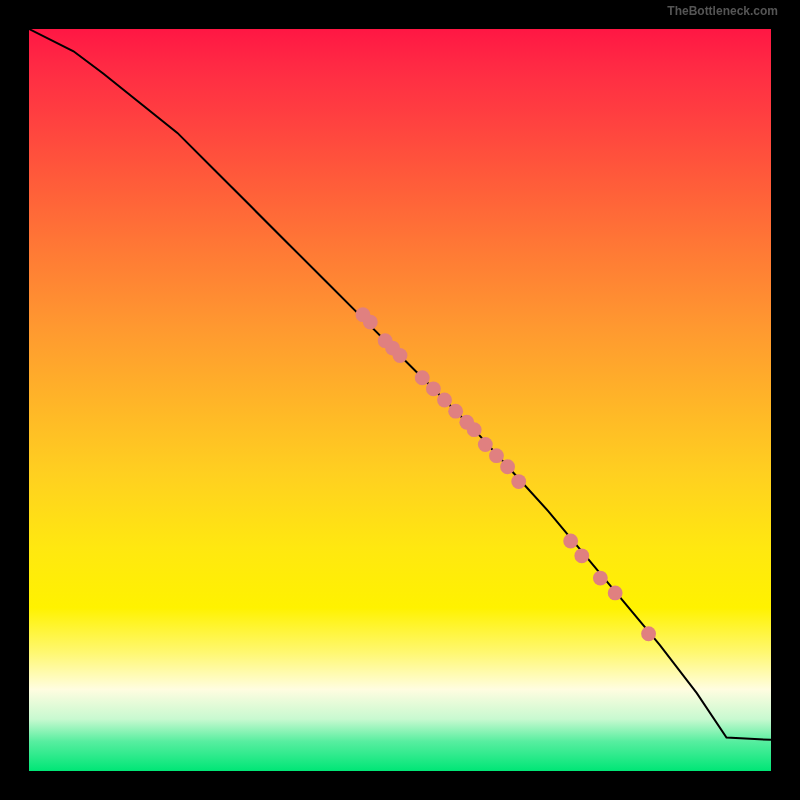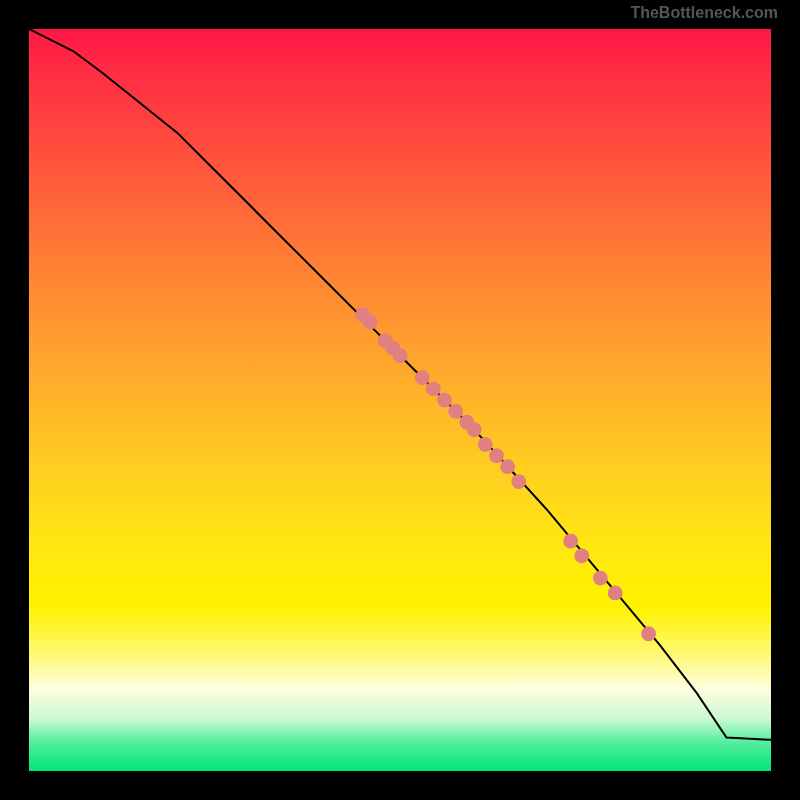--- a/index.html
+++ b/index.html
@@ -9,21 +9,21 @@
     background: #000;
     position: relative;
     font-family: Arial, sans-serif;
     overflow: hidden;
   }
   .watermark {
     position: absolute;
     top: 4px;
     right: 22px;
     color: #555;
-    font-size: 16px;
+    font-size: 12px;
     font-weight: bold;
     z-index: 10;
   }
   .plot-area {
     position: absolute;
     left: 29px;
     top: 29px;
     width: 742px;
     height: 742px;
     overflow: hidden;

